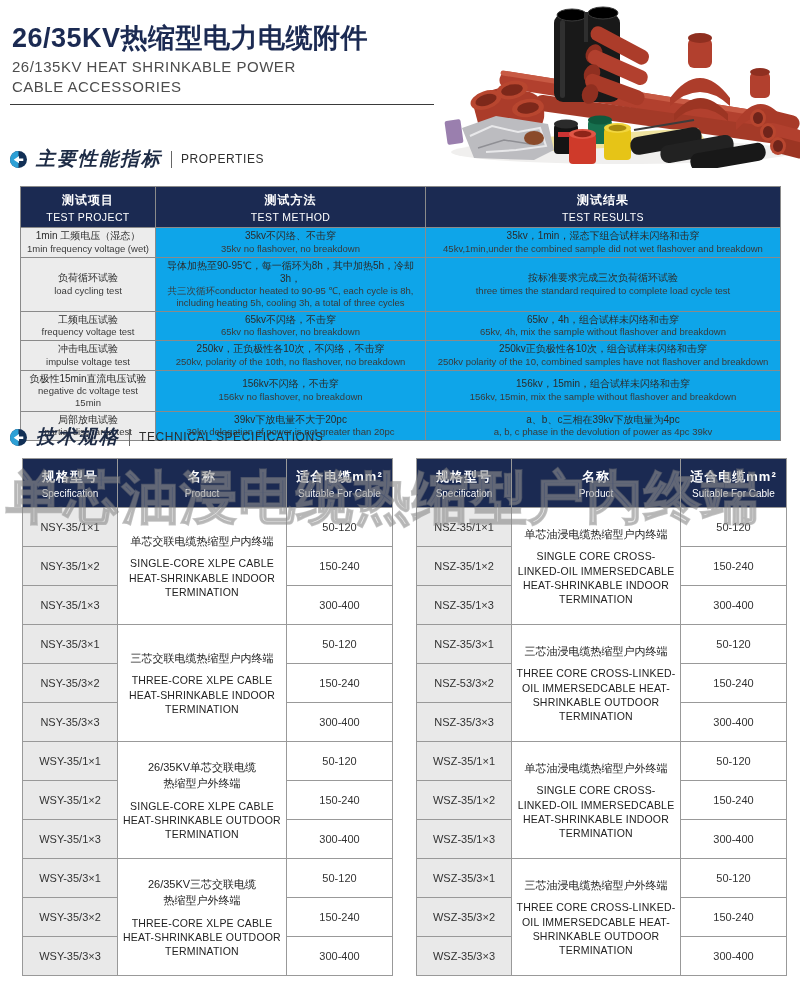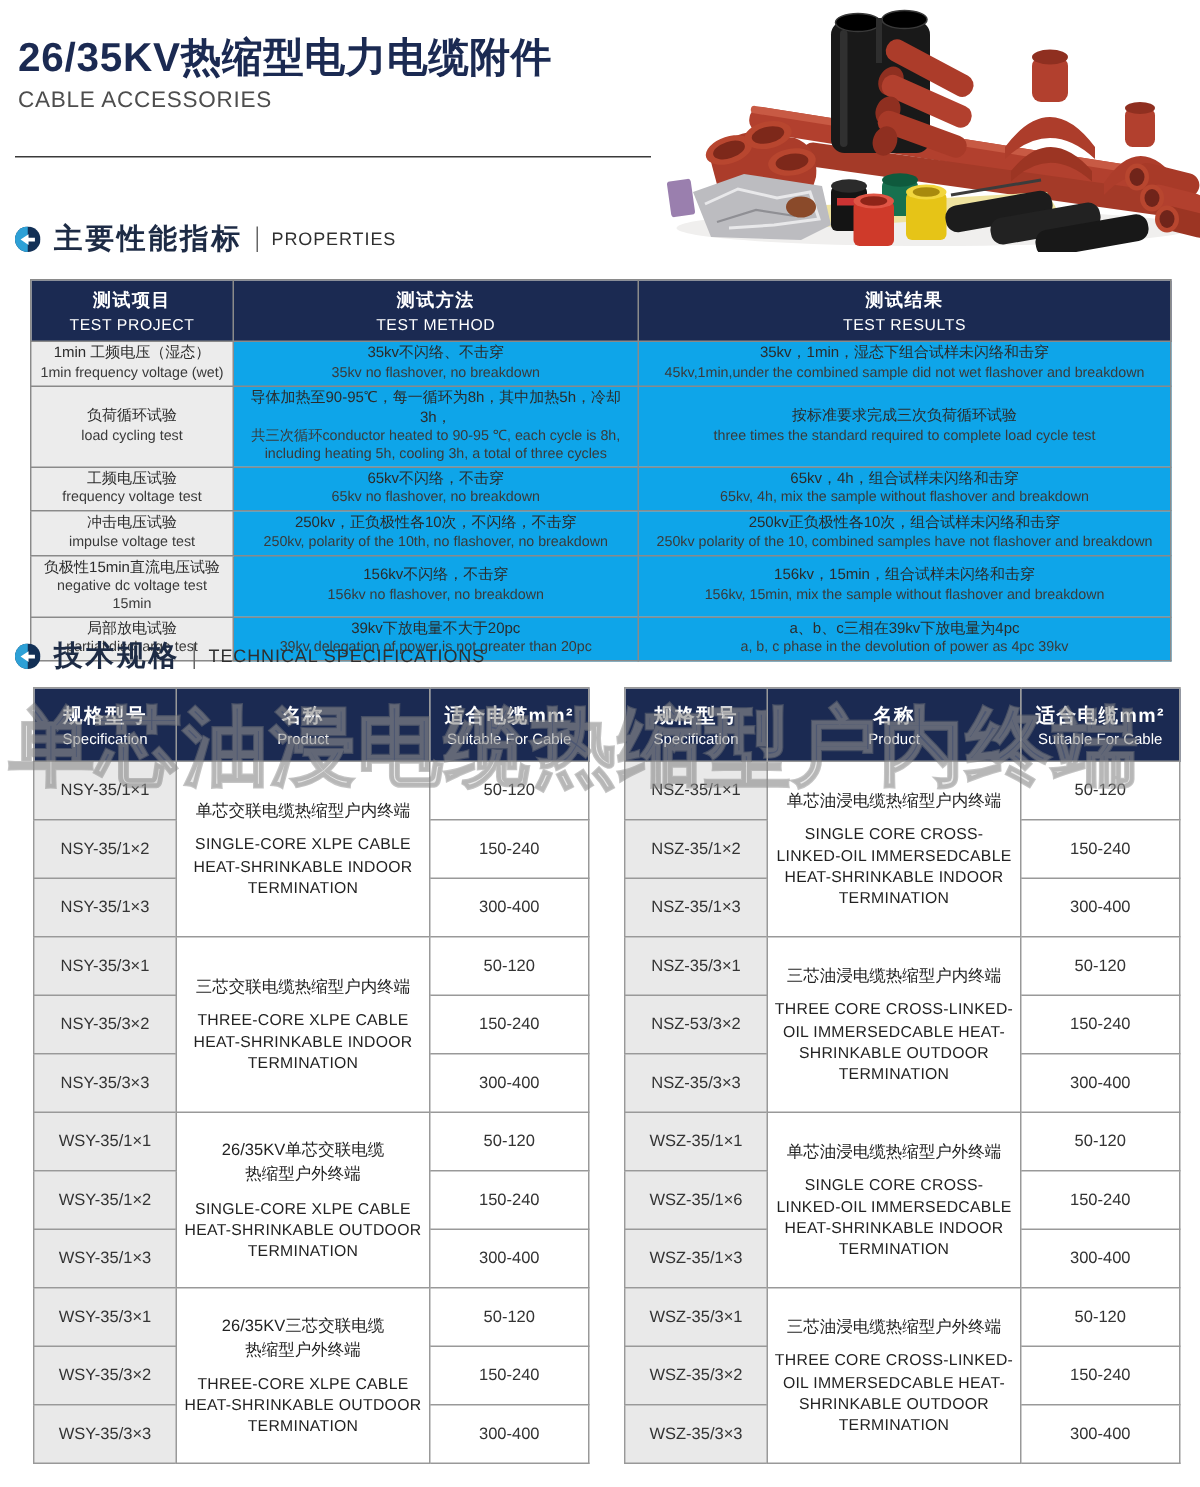--- a/index.html
+++ b/index.html
@@ -11,21 +11,21 @@
   .subtitle { position:absolute; left:12px; top:57px; font-size:15px; color:#4d4d4d; line-height:1.35; letter-spacing:0.5px; }
   .header-rule { position:absolute; left:10px; top:104px; width:424px; border-top:1.5px solid #3a3a3a; }
 
   
   .photo { position:absolute; left:438px; top:0; width:362px; height:168px; }
 
   
   .sec { position:absolute; display:flex; align-items:center; gap:9px; }
   .sec1 { left:10px; top:146px; }
   .sec2 { left:10px; top:424px; }
-  .sec .cn { font-size:19px; font-weight:bold; color:#1d2b45; letter-spacing:2px; }
+  .sec .cn { font-size:19px; font-weight:bold; color:#1d2b45; letter-spacing:2px;font-style:italic; }
   .sec .bar { width:1px; height:17px; background:#666; }
   .sec .en { font-size:12px; color:#2f2f2f; letter-spacing:0.6px; }
 
   
   table.props { position:absolute; left:20px; top:186px; width:760px; border-collapse:collapse; table-layout:fixed; }
   table.props col.c1 { width:135px; } table.props col.c2 { width:270px; } table.props col.c3 { width:355px; }
   table.props th, table.props td { border:1px solid #8a8a8a; text-align:center; vertical-align:middle; padding:2px 4px; }
   table.props thead th { background:#1b2a52; color:#fff; height:34px; padding:3px 2px; }
   table.props thead .cn { font-size:12px; font-weight:bold; letter-spacing:1px; }
   table.props thead .en { font-size:10.5px; font-weight:normal; margin-top:2px; letter-spacing:0.4px; }
@@ -55,20 +55,21 @@
     color:rgba(185,185,185,0.32); -webkit-text-stroke:1.5px rgba(125,125,125,0.45);
     pointer-events:none; }
 </style>
 </head>
 <body>
 
 <div class="page">
 
   <div class="title">26/35KV热缩型电力电缆附件</div>
   <div class="subtitle">
+    <div>26/135KV HEAT SHRINKABLE POWER</div>
     <div>CABLE ACCESSORIES</div>
   </div>
   <div class="header-rule"></div>
 
   <svg class="photo" viewBox="0 0 362 168" aria-hidden="true">
     <ellipse cx="185" cy="152" rx="172" ry="12" fill="#f0efee"></ellipse>
 
     <g>
       <rect x="60" y="92" width="285" height="17" rx="8" fill="#b2402e" transform="rotate(9 200 100)"></rect>
       <rect x="60" y="92" width="285" height="5" rx="2.5" fill="#c85a44" transform="rotate(9 200 100)"></rect>
@@ -453,21 +454,21 @@
         <tr>
           <td class="speccell">WSZ-35/1×1</td>
           <td rowspan="3">
             <div class="pcn">单芯油浸电缆热缩型户外终端</div>
 
             <div class="pen">SINGLE CORE CROSS-LINKED-OIL IMMERSEDCABLE HEAT-SHRINKABLE INDOOR TERMINATION</div>
           </td>
           <td>50-120</td>
         </tr>
         <tr>
-          <td class="speccell">WSZ-35/1×6</td>
+          <td class="speccell">WSZ-35/1×2</td>
           <td>150-240</td>
         </tr>
         <tr>
           <td class="speccell">WSZ-35/1×3</td>
           <td>300-400</td>
         </tr>
 
         <tr>
           <td class="speccell">WSZ-35/3×1</td>
           <td rowspan="3">

